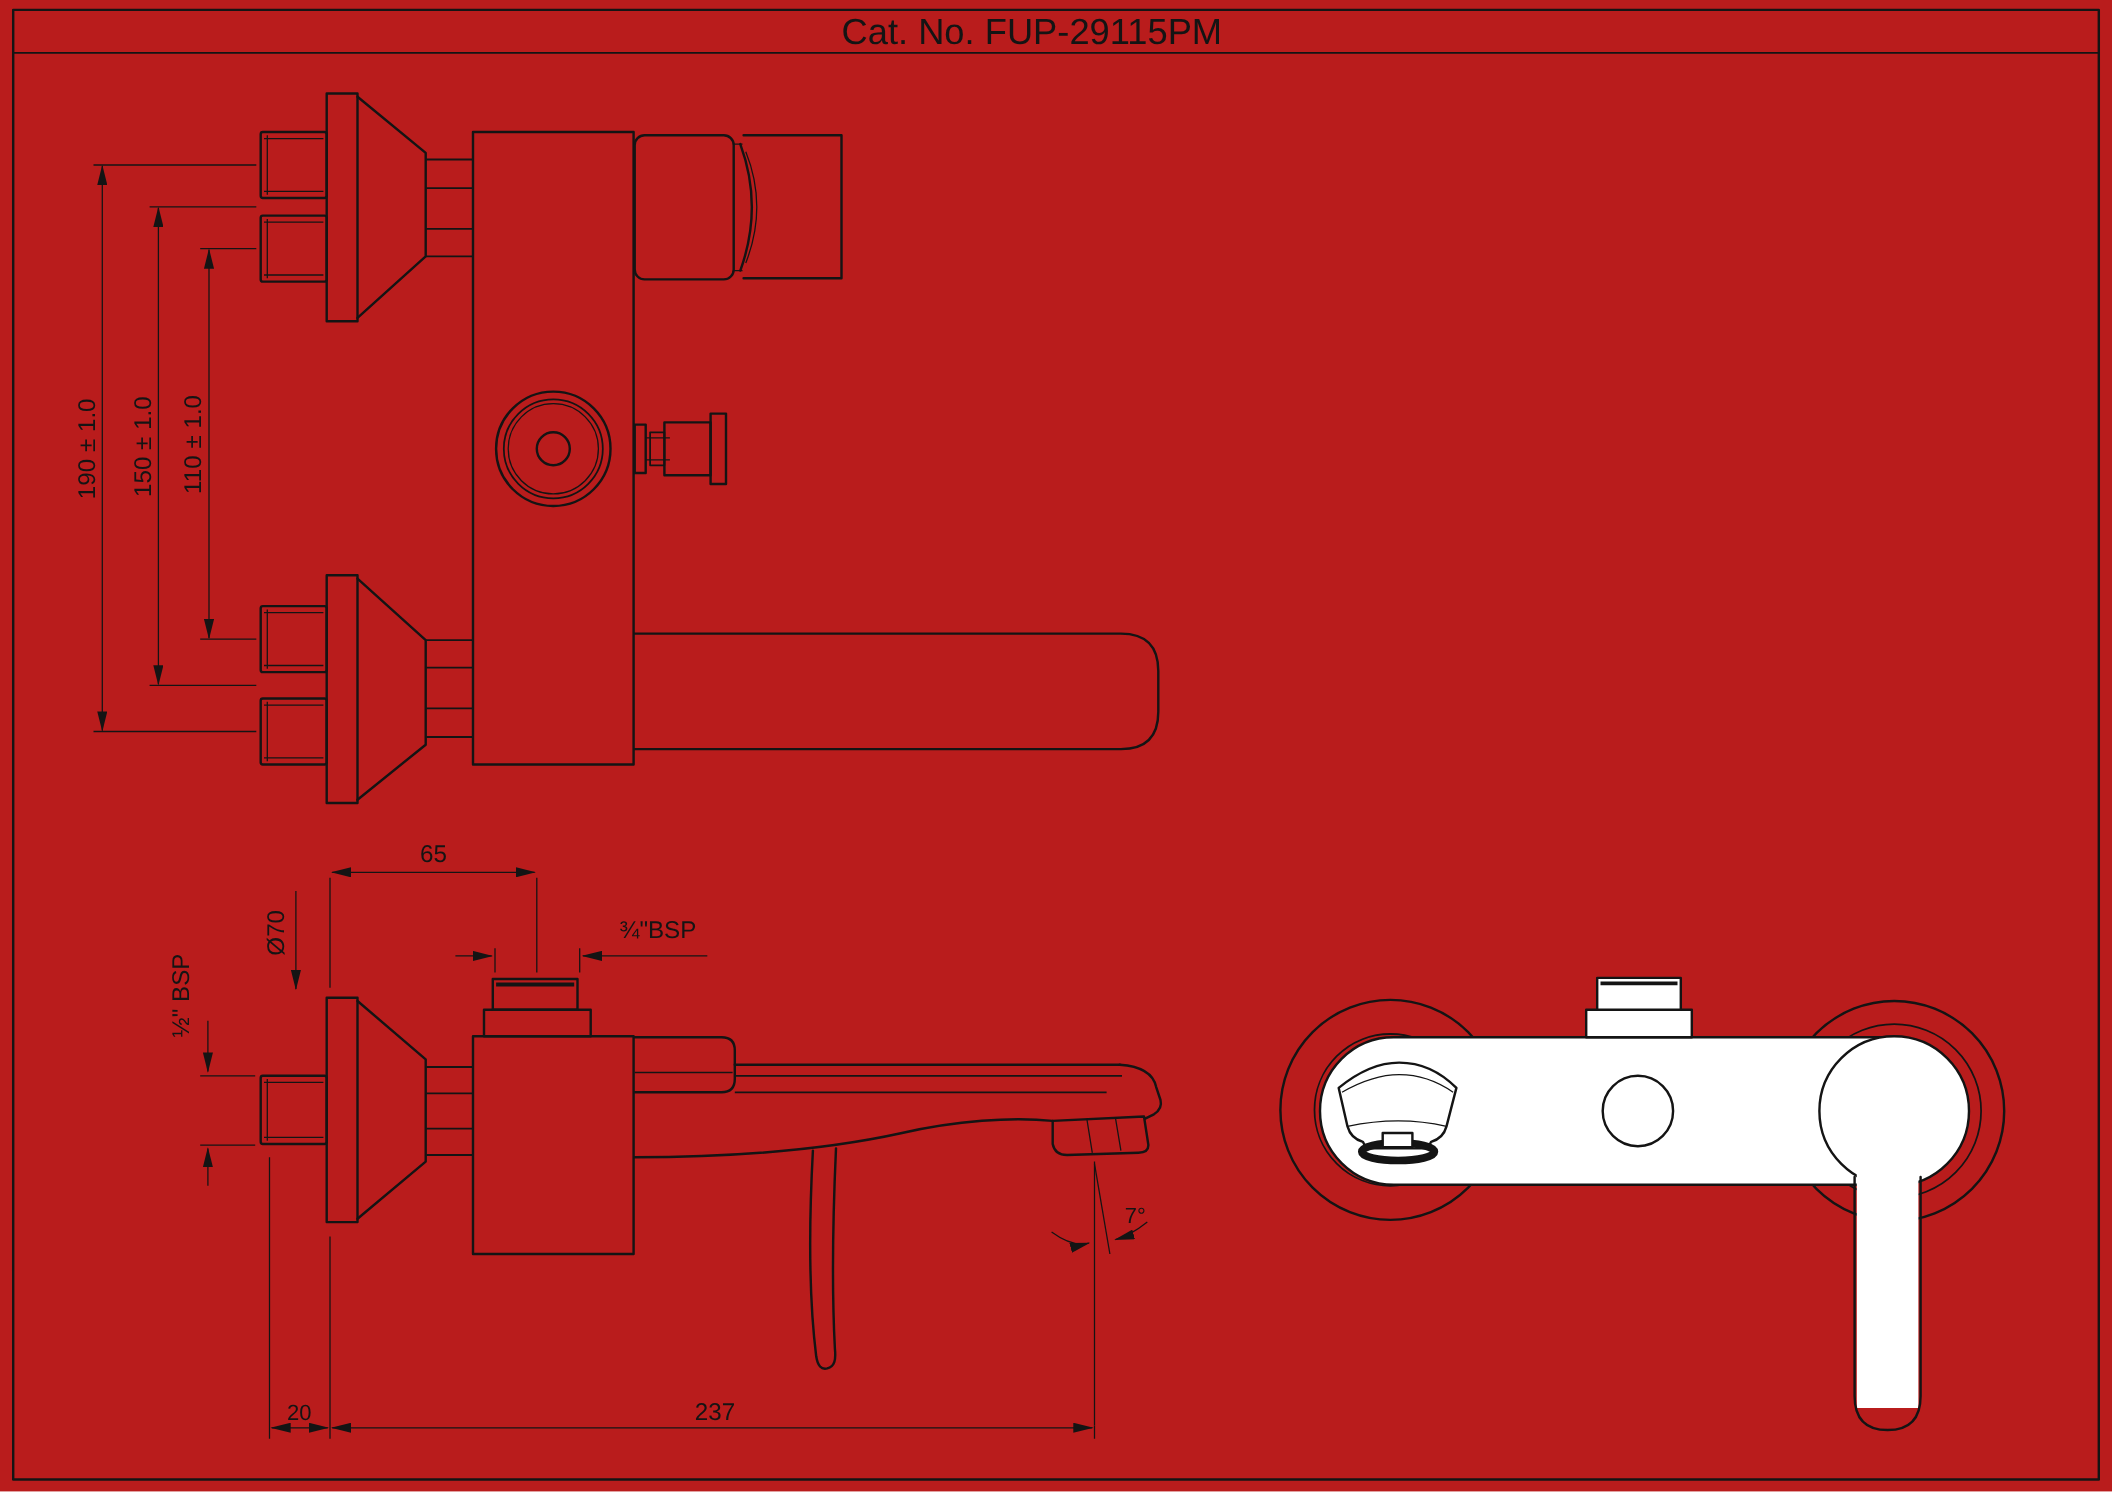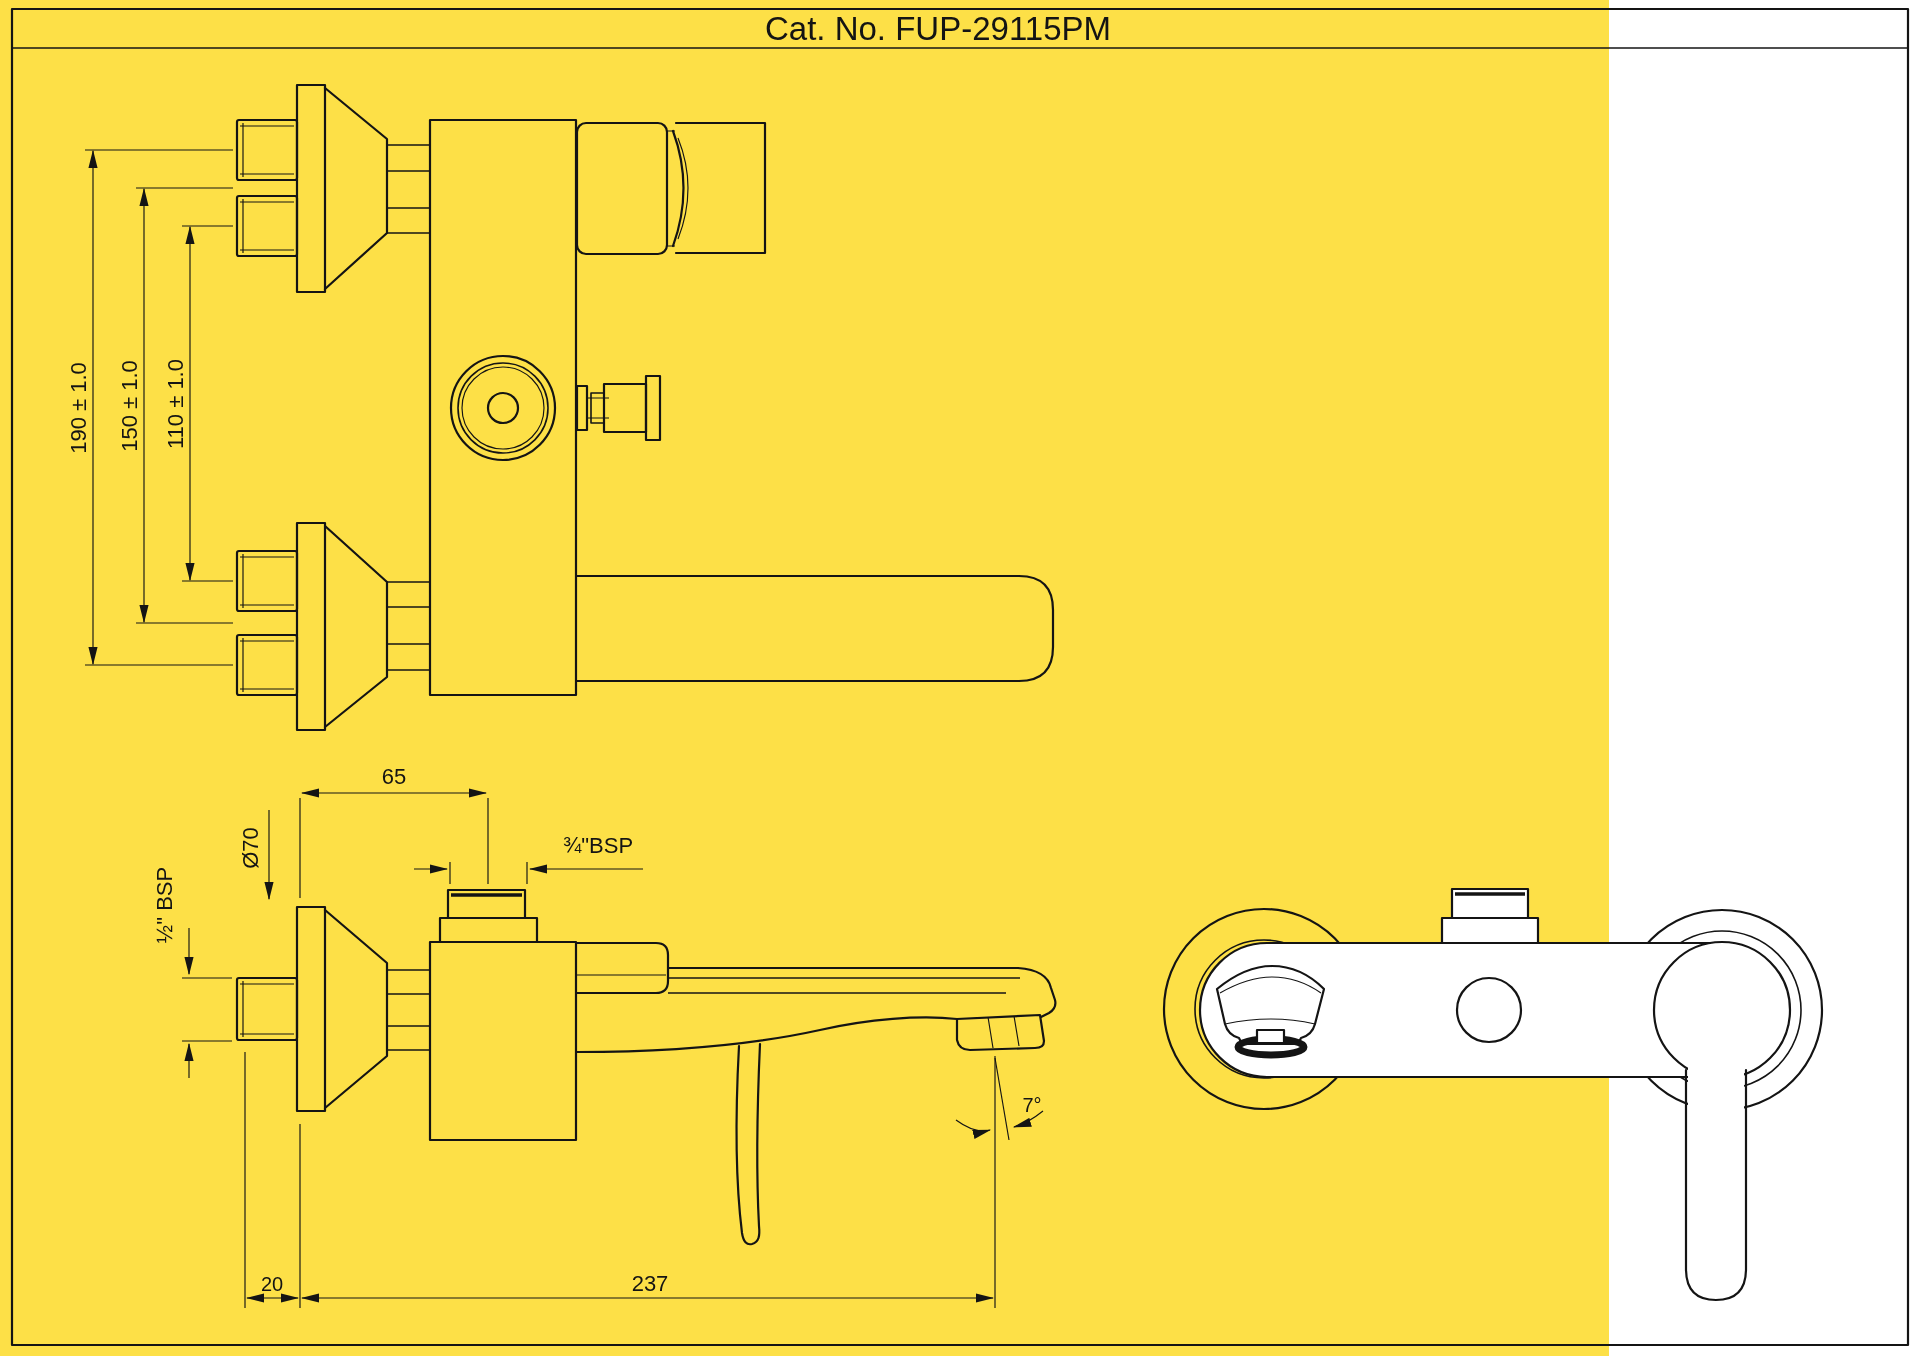--- a/index.html
+++ b/index.html
@@ -1,16 +1,16 @@
 <!DOCTYPE html>
 <html><head>
 <meta charset="utf-8">
 <style>
   html,body { margin:0; padding:0; background:#fff; }
-  .page { width:1609px; height:1356px; position:relative; background:#fde047; }
+  .page { width:1920px; height:1356px; position:relative; background:#b91c1c; }
   svg { display:block; }
   text { font-family:"Liberation Sans", sans-serif; fill:#141414; }
   .t-title { font-size:33px; }
   .dt  { font-size:22px; }
   .dts { font-size:20px; }
   .ol  { fill:none; stroke:#141414; stroke-width:2.2; stroke-linejoin:round; stroke-linecap:round; }
   .ol3 { fill:none; stroke:#141414; stroke-width:1.6; stroke-linejoin:round; }
   .olf { fill:#ffffff; stroke:#141414; stroke-width:2.2; stroke-linejoin:round; }
   .dl  { fill:none; stroke:#141414; stroke-width:1.15; }
   .bl  { fill:none; stroke:#141414; stroke-width:1.6; }

